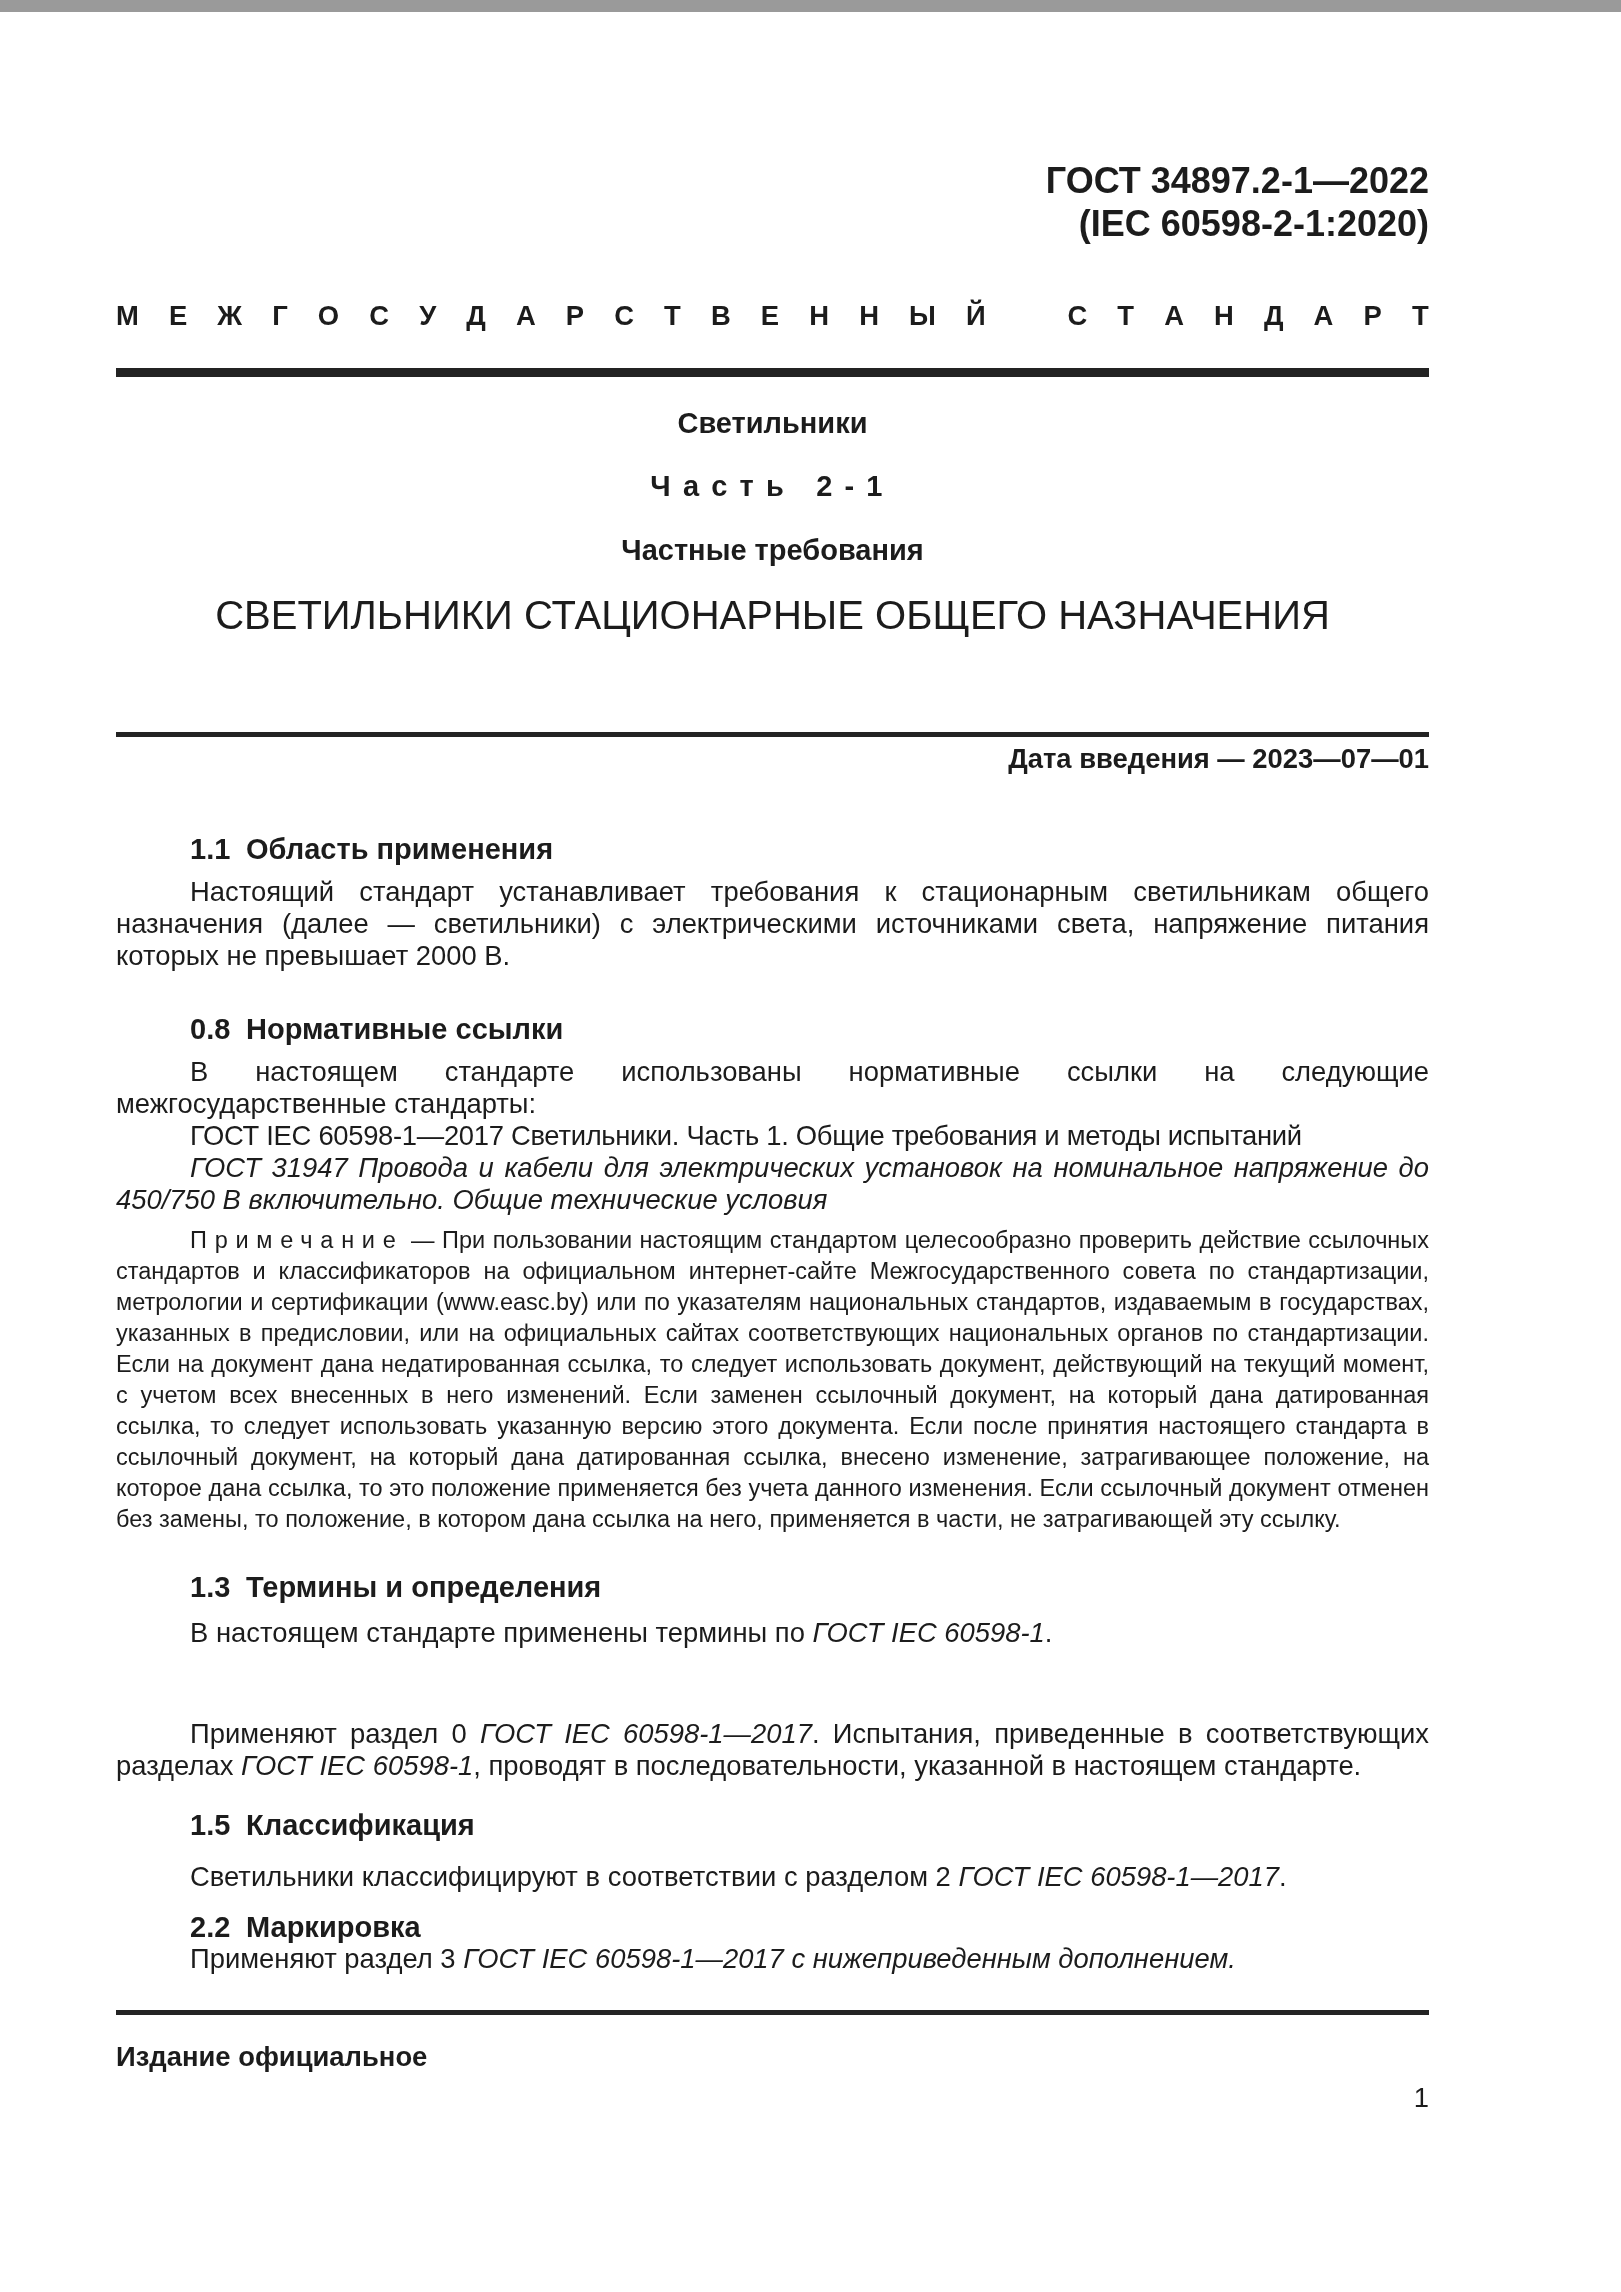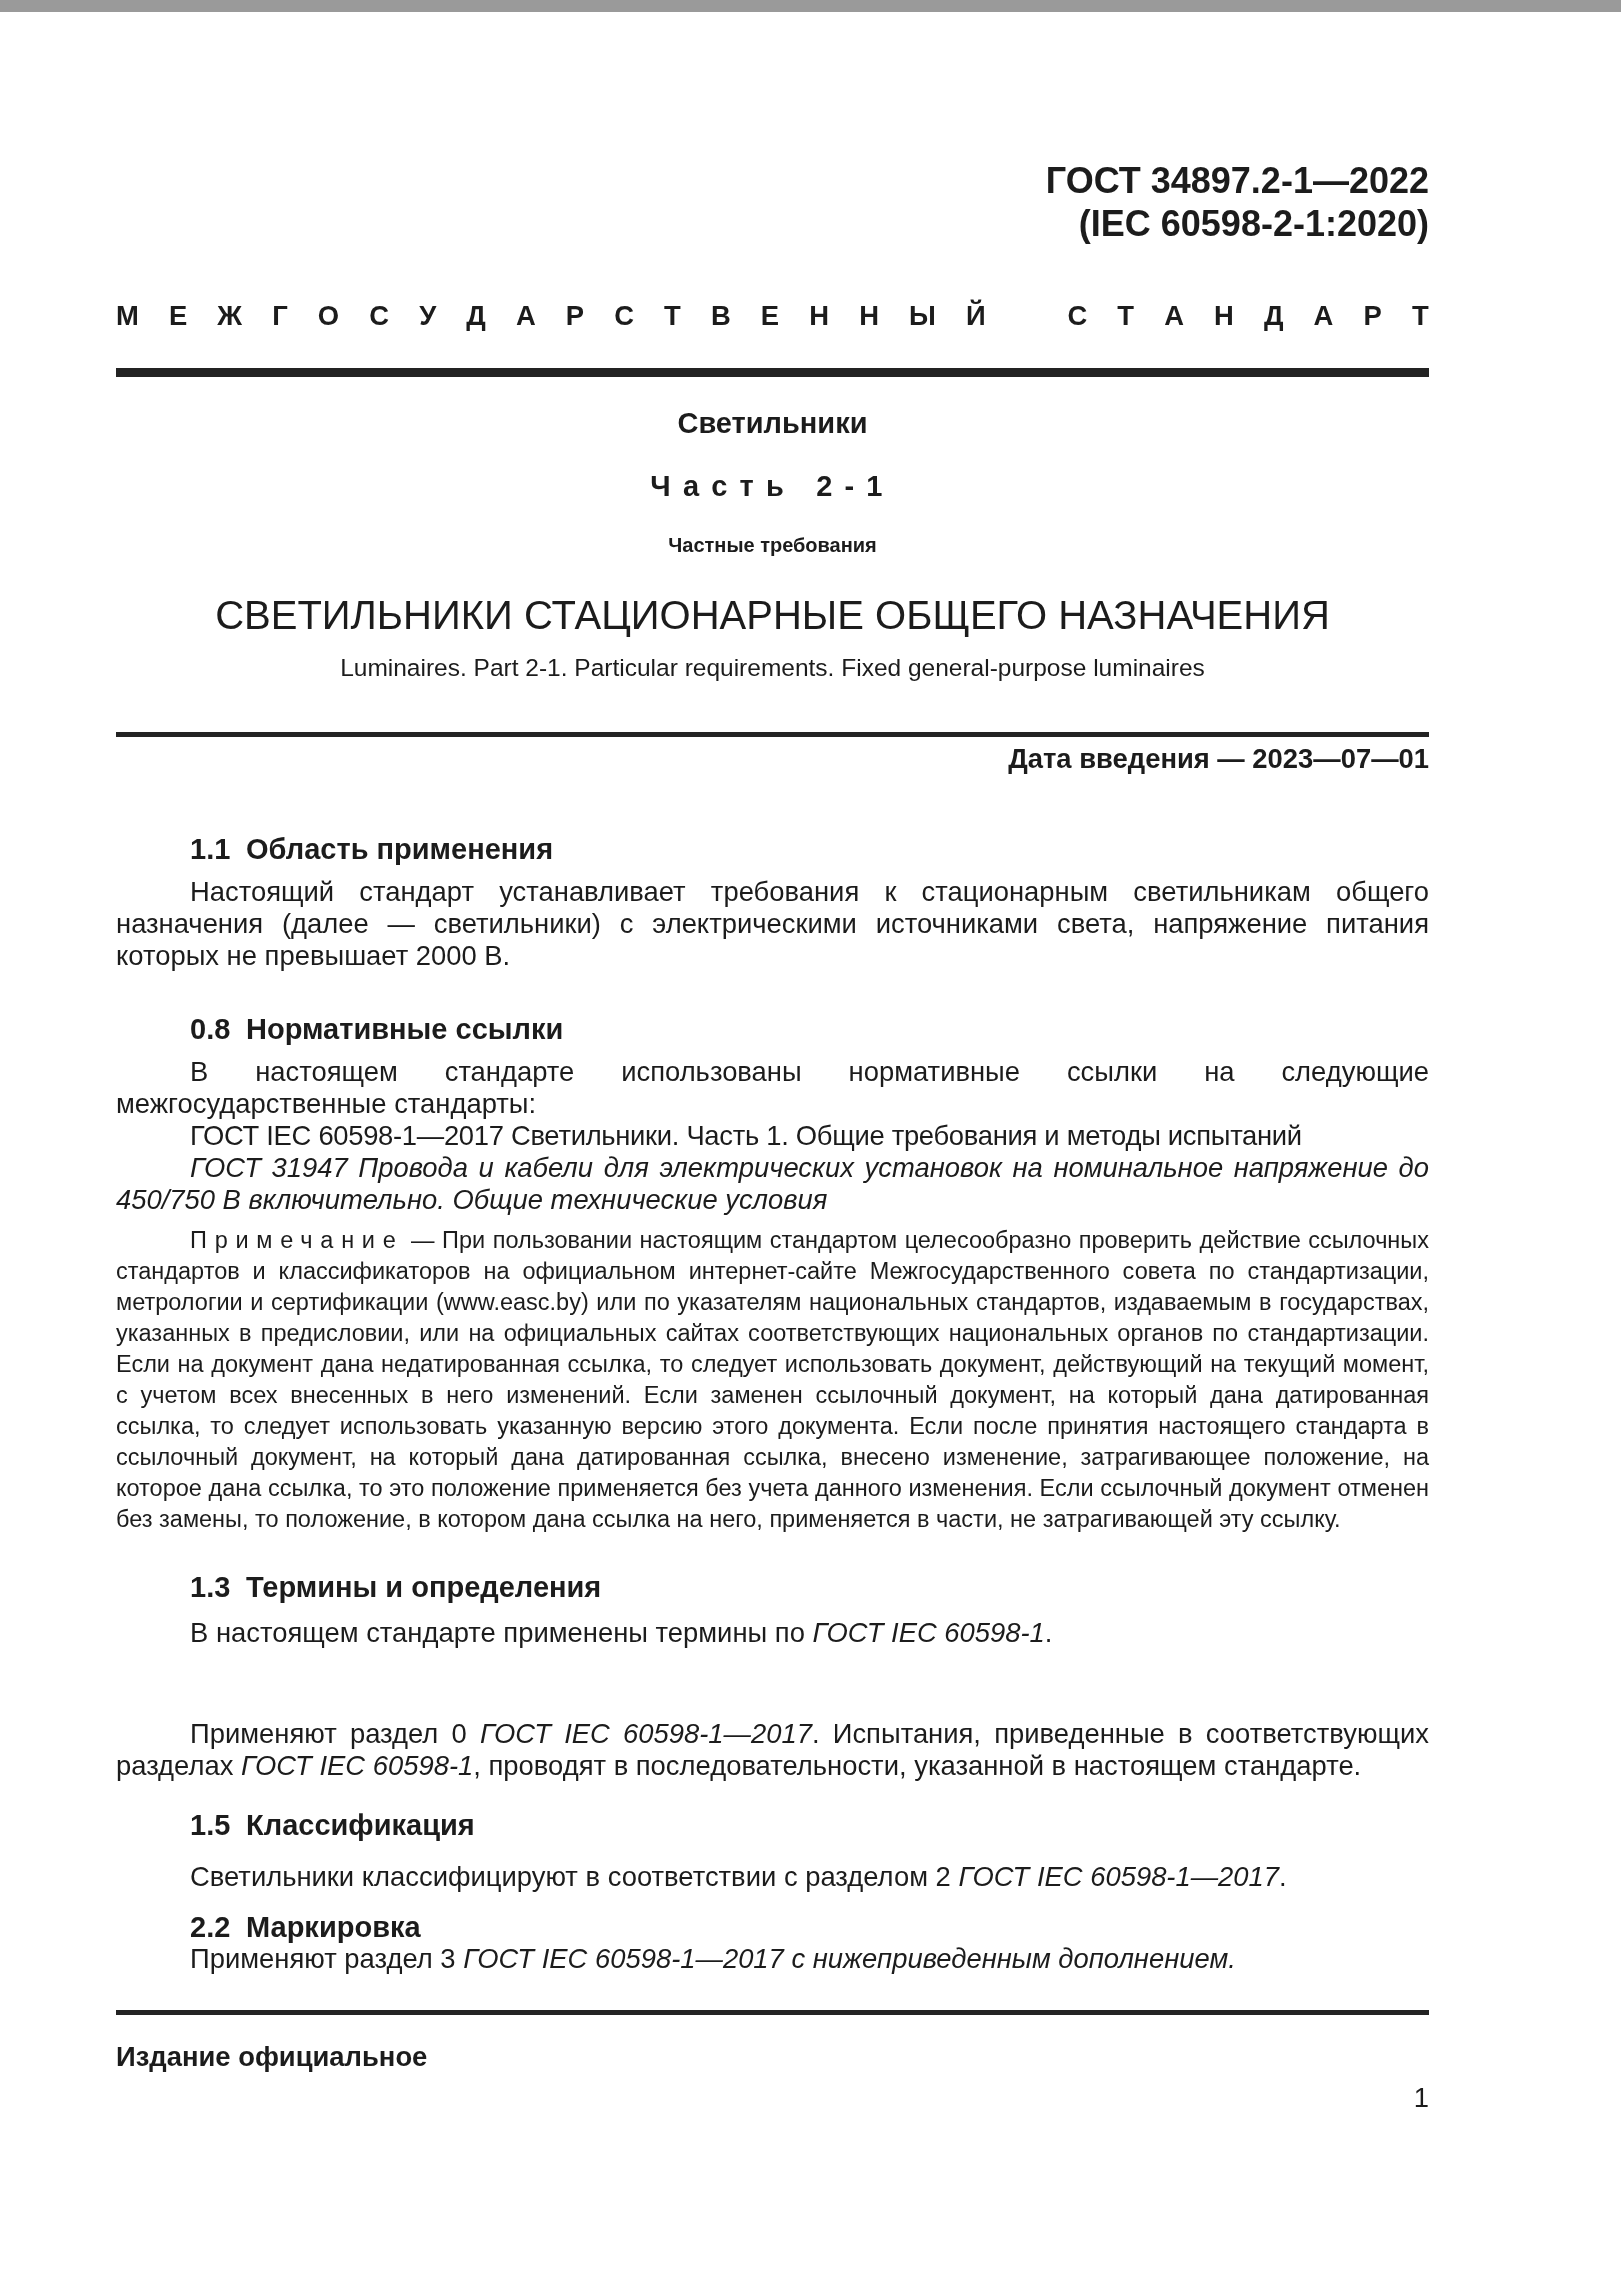--- a/index.html
+++ b/index.html
@@ -13,21 +13,21 @@
   .cx{left:116px;width:1313px;}
   .header-std{top:147px;text-align:right;font-weight:bold;font-size:36px;line-height:43px;}
   .banner{top:288px;display:flex;justify-content:space-between;align-items:baseline;font-weight:bold;font-size:27.4px;}
   .banner .sp{width:21.6px;}
   .rule{background:#232323;}
   .rule-banner{top:356px;height:8.8px;}
   .rule-date{top:720px;height:4.9px;}
   .rule-footer{top:1998px;height:4.9px;}
   .t-subject{top:395px;text-align:center;font-weight:bold;font-size:29px;}
   .t-part{top:458px;text-align:center;font-weight:bold;font-size:29px;letter-spacing:0.42em;}
-  .t-req{top:522px;text-align:center;font-weight:bold;font-size:20px;}
+  .t-req{top:522px;text-align:center;font-weight:bold;font-size:29px;}
   .t-main{top:581px;text-align:center;font-weight:normal;font-size:40px;}
   .t-en{top:642px;text-align:center;font-size:24.5px;}
   .date-line{top:731px;text-align:right;font-weight:bold;font-size:27.4px;}
   .sec-h{font-weight:bold;font-size:29px;padding-left:74px;box-sizing:border-box;}
   .sec-h .num{margin-right:15.7px;}
   .body{font-size:27.4px;line-height:32px;text-align:justify;}
   .body p{margin:0;text-indent:74px;}
   .note{font-size:23.5px;line-height:31px;}
   .it{font-style:italic;}
   .ls{letter-spacing:0.33em;}
@@ -73,21 +73,20 @@
       <span>А</span>
       <span>Р</span>
       <span>Т</span>
     </div>
   <div class="abs cx rule rule-banner"></div>
 
   <div class="abs cx t-subject">Светильники</div>
   <div class="abs cx t-part">Часть 2-1</div>
   <div class="abs cx t-req">Частные требования</div>
   <div class="abs cx t-main">СВЕТИЛЬНИКИ СТАЦИОНАРНЫЕ ОБЩЕГО НАЗНАЧЕНИЯ</div>
-  <div class="abs cx t-en">Luminaires. Part 2-1. Particular requirements. Fixed general-purpose luminaires</div>
 
   <div class="abs cx rule rule-date"></div>
   <div class="abs cx date-line">Дата введения — 2023—07—01</div>
 
   <div class="abs cx sec-h" style="top:821px">
     <span class="num">1.1</span><span>Область применения</span>
   </div>
   <div class="abs cx body" style="top:864px">
     <p><span>Настоящий стандарт устанавливает требования к стационарным светильникам общего назначения (далее — светильники) с электрическими источниками света, напряжение питания которых не превышает 2000 В.</span></p>
   </div>

